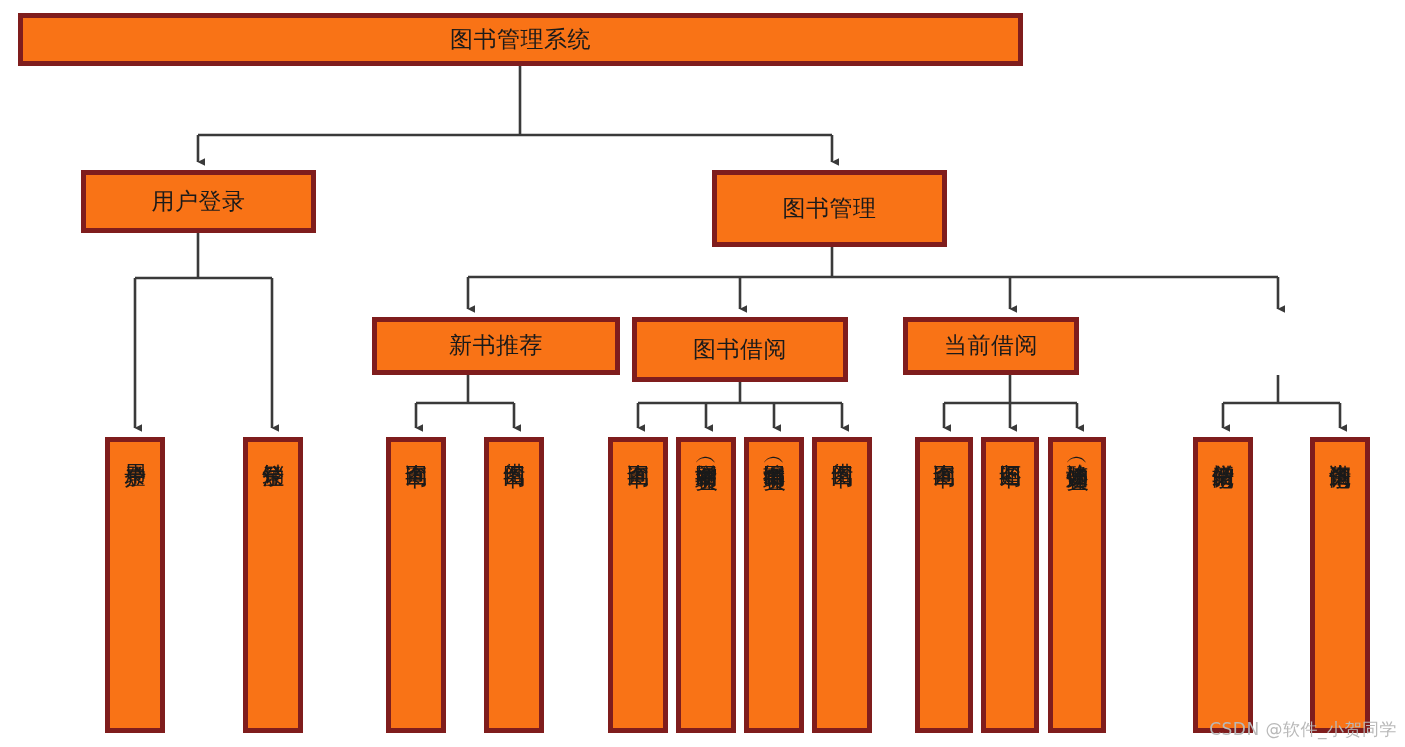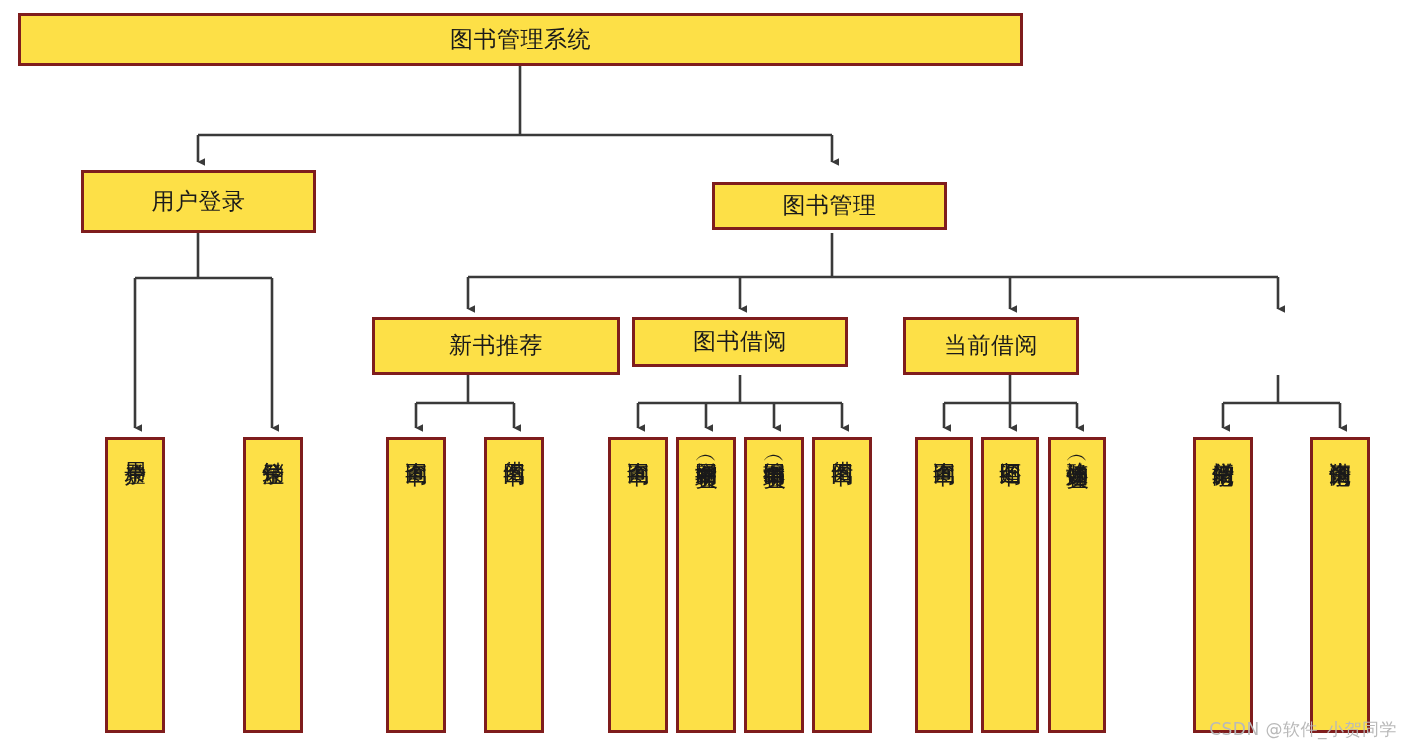--- a/index.html
+++ b/index.html
@@ -24,22 +24,22 @@
     position: absolute;
     left: 0;
     top: 0;
     width: 1405px;
     height: 747px;
     pointer-events: none;
   }
   .node {
     position: absolute;
     box-sizing: border-box;
-    background: #fde047;
-    border: 3px solid #7f1d1d;
+    background: #f97316;
+    border: 5px solid #7f1d1d;
     display: flex;
     align-items: center;
     justify-content: center;
     overflow: hidden;
   }
   .node-label {
     color: #1a1a1a;
     text-align: center;
     line-height: 1.02;
     letter-spacing: 0.5px;
@@ -131,29 +131,29 @@
   </svg>
 
   <div class="node horizontal" style="left:18px; top:13px; width:1005px; height:53px;">
     <span class="node-label">图书管理系统</span>
   </div>
 
   <div class="node horizontal" style="left:81px; top:170px; width:235px; height:63px;">
     <span class="node-label">用户登录</span>
   </div>
 
-  <div class="node horizontal" style="left:712px; top:170px; width:235px; height:48px;margin-top:12px;">
+  <div class="node horizontal" style="left:712px; top:170px; width:235px; height:77px;">
     <span class="node-label">图书管理</span>
   </div>
 
   <div class="node horizontal" style="left:372px; top:317px; width:248px; height:58px;">
     <span class="node-label">新书推荐</span>
   </div>
 
-  <div class="node horizontal" style="left:632px; top:317px; width:216px; height:50px;">
+  <div class="node horizontal" style="left:632px; top:317px; width:216px; height:65px;">
     <span class="node-label">图书借阅</span>
   </div>
 
   <div class="node horizontal" style="left:903px; top:317px; width:176px; height:58px;">
     <span class="node-label">当前借阅</span>
   </div>
 
 
   <div class="node vertical leaf-tall" style="left:105px; top:437px; width:60px; height:296px;">
     <span class="node-label">用户登录</span>

